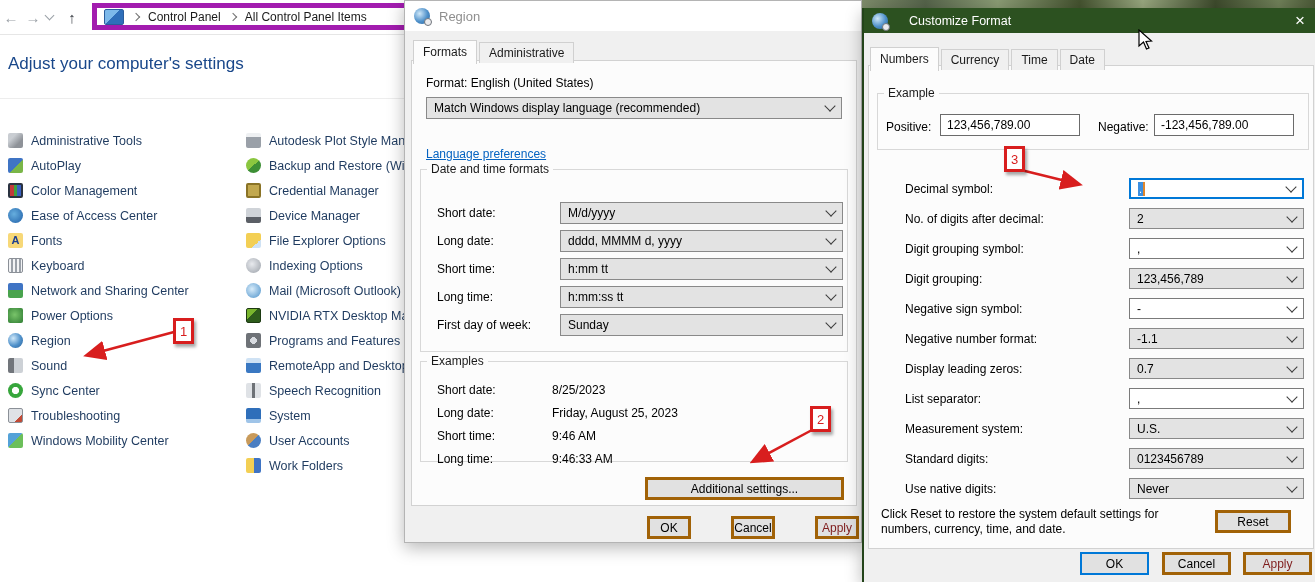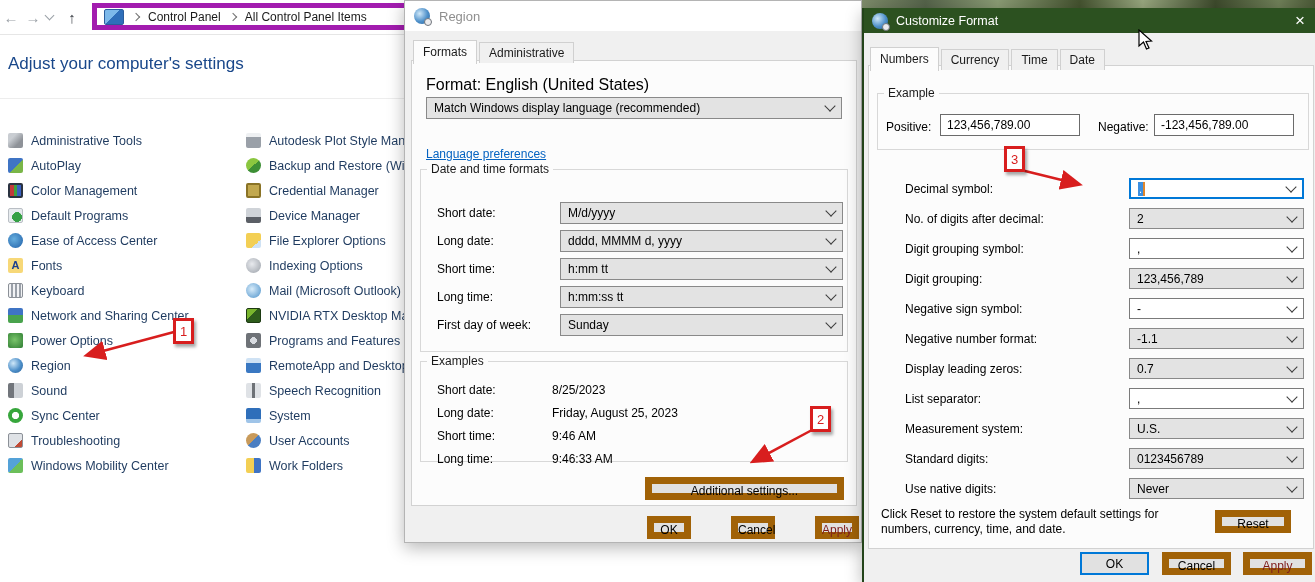--- a/index.html
+++ b/index.html
@@ -78,55 +78,55 @@
   fieldset.group{position:absolute;margin:0;padding:0;border:1px solid #d8d8d8;background:transparent;box-sizing:border-box;}
   fieldset.group legend{font-size:12px;color:#1a1a1a;padding:0 4px;margin-left:6px;}
   .lbl{font-size:12px;color:#000;}
   .combo{position:absolute;height:22px;box-sizing:border-box;display:flex;align-items:center;
          justify-content:space-between;padding:0 7px;font-size:12px;cursor:pointer;}
   .combo.gray{background:#e3e3e3;border:1px solid #898989;}
   .combo.white{background:#fff;border:1px solid #7a7a7a;}
   .combo.focused{background:#fff;border:2px solid #0078d7;}
   .chev{width:7px;height:7px;border-right:1.6px solid #3c3c3c;border-bottom:1.6px solid #3c3c3c;
         transform:rotate(45deg);margin-top:-4px;flex:none;}
-  .btn{position:absolute;background:#e1e1e1;border:7px solid #a16207;font-family:"Liberation Sans",sans-serif;
+  .btn{position:absolute;background:#e1e1e1;border:3px solid #a16207;font-family:"Liberation Sans",sans-serif;
        font-size:12px;color:#000;padding:0;box-sizing:border-box;cursor:pointer;}
   .btn.default{border:2px solid #0078d7;}
   .btn.disabled{color:#7f1d1d;}
   .link{font-size:12px;color:#0563c1;text-decoration:underline;cursor:pointer;position:absolute;}
 
   
   .region{left:404px;top:0;width:458px;height:543px;border:1px solid #b4b4b4;}
   .r-titlebar{position:absolute;left:0;top:0;width:100%;height:30px;background:#fff;
               display:flex;align-items:center;gap:9px;padding-left:9px;box-sizing:border-box;}
   .r-title{font-size:13px;color:#8f8f8f;}
   .r-tabs{left:8px;top:38px;}
   .r-page{left:6px;top:59px;width:446px;height:446px;}
-  .r-format-label{position:absolute;left:14px;top:15px;font-size:16px;}
+  .r-format-label{position:absolute;left:14px;top:15px;font-size:12px;}
   .r-bigcombo{left:14px;top:36px;width:416px;}
   .r-link{left:14px;top:86px;}
   .g-datetime{left:8px;top:101px;width:428px;height:190px;}
   .g-examples{left:8px;top:293px;width:428px;height:108px;}
   .rg-row{position:absolute;left:16px;height:22px;display:flex;align-items:center;}
   .rg-row .lbl{width:115px;}
   .rg-combo{left:123px;width:283px;}
   .ex-row{position:absolute;left:16px;display:flex;align-items:center;height:16px;}
   .ex-row .lbl{width:115px;}
   .ex-val{font-size:12px;color:#000;}
   .r-addsettings{left:233px;top:416px;width:199px;height:23px;}
   .r-ok{left:242px;top:515px;width:44px;height:23px;}
   .r-cancel{left:326px;top:515px;width:44px;height:23px;}
   .r-apply{left:410px;top:515px;width:44px;height:23px;}
 
   
   .wallpaper{position:absolute;left:862px;top:0;width:453px;height:10px;z-index:15;
      background:linear-gradient(90deg,#7d8b6a,#55634a 14%,#8a9b74 30%,#44522f 48%,#97a67e 62%,#3d4a2c 78%,#6f7f58 92%,#4a5836);}
   .customize{left:862px;top:8px;width:453px;height:574px;border-left:2px solid #23441a;z-index:20;}
   .c-titlebar{position:absolute;left:0;top:0;width:100%;height:25px;background:#2c5120;
-              display:flex;align-items:center;gap:8px;padding-left:8px;box-sizing:border-box;}
+              display:flex;align-items:center;gap:21px;padding-left:8px;box-sizing:border-box;}
   .c-title{font-size:12.5px;color:#fff;}
   .c-close{position:absolute;right:10px;top:0;height:25px;display:flex;align-items:center;
            color:#fff;font-size:17px;cursor:pointer;}
   .c-close::after{content:"\00d7";}
   .c-tabs{left:6px;top:38px;}
   .c-page{left:4px;top:57px;width:446px;height:484px;padding-left:48px;}
   .cf-example{left:8px;top:20px;width:432px;height:64px;}
   .cf-ex-lbl1{position:absolute;left:8px;top:20px;}
   .cf-ex-in1{position:absolute;left:62px;top:14px;width:140px;height:22px;background:#fff;
              border:1px solid #6b6b6b;display:flex;align-items:center;padding-left:6px;box-sizing:border-box;font-size:12px;}
@@ -180,24 +180,20 @@
         </li>
       <li>
           <span class="ic ic-autoplay"></span>
           <span class="cp-label">AutoPlay</span>
         </li>
       <li>
           <span class="ic ic-colormgmt"></span>
           <span class="cp-label">Color Management</span>
         </li>
       <li>
-          <span class="ic ic-defaultprog"></span>
-          <span class="cp-label">Default Programs</span>
-        </li>
-      <li>
           <span class="ic ic-ease"></span>
           <span class="cp-label">Ease of Access Center</span>
         </li>
       <li>
           <span class="ic ic-fonts"></span>
           <span class="cp-label">Fonts</span>
         </li>
       <li>
           <span class="ic ic-keyboard"></span>
           <span class="cp-label">Keyboard</span>

